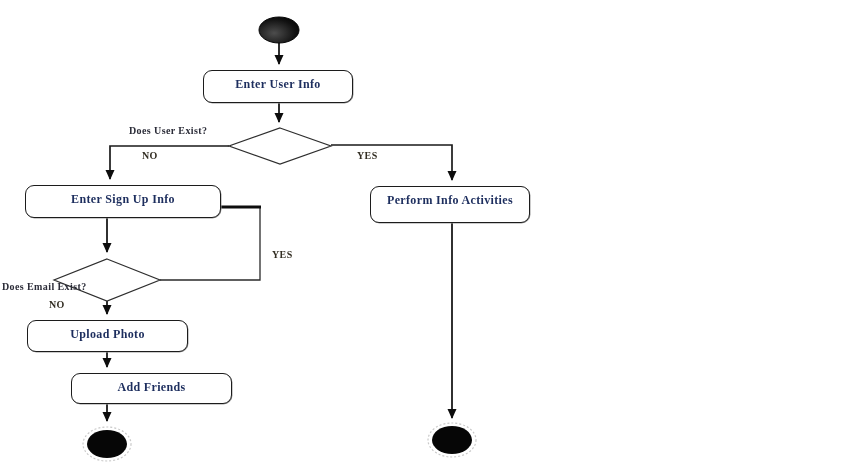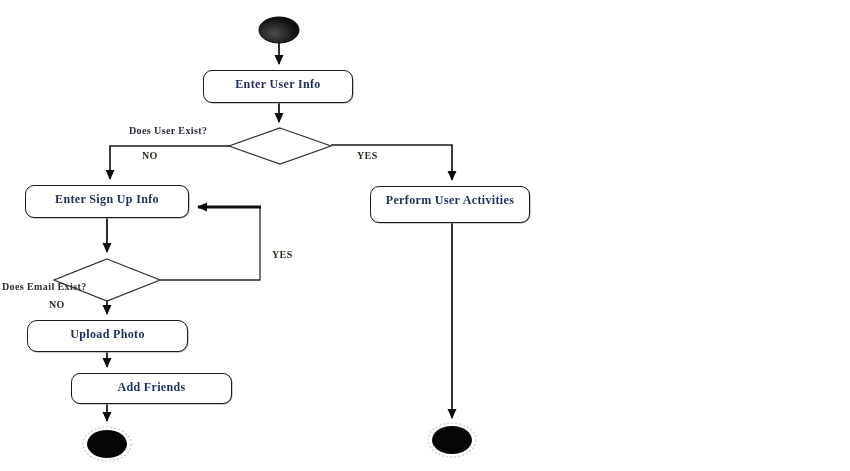--- a/index.html
+++ b/index.html
@@ -86,27 +86,27 @@
 
     <ellipse cx="107" cy="444" rx="24" ry="17" fill="none" stroke="#c9c9c9" stroke-width="1.2" stroke-dasharray="2,2"></ellipse>
     <ellipse cx="107" cy="444" rx="20" ry="14" fill="#060606"></ellipse>
 
     <ellipse cx="452" cy="440" rx="24" ry="17" fill="none" stroke="#c9c9c9" stroke-width="1.2" stroke-dasharray="2,2"></ellipse>
     <ellipse cx="452" cy="440" rx="20" ry="14" fill="#060606"></ellipse>
   </svg>
 
   <div class="activity" style="left:203px; top:70px; width:150px; height:33px;">Enter User Info</div>
 
-  <div class="activity" style="left:25px; top:185px; width:164px; height:33px;">Enter Sign Up Info</div>
+  <div class="activity" style="left:25px; top:185px; width:196px; height:33px;">Enter Sign Up Info</div>
 
-  <div class="activity" style="left:27px; top:320px; width:161px; height:32px;border-radius:10px;">Upload Photo</div>
+  <div class="activity" style="left:27px; top:320px; width:161px; height:32px;">Upload Photo</div>
 
   <div class="activity" style="left:27px; top:373px; width:161px; height:31px;margin-left:44px;">Add Friends</div>
 
-  <div class="activity" style="left:370px; top:186px; width:160px; height:37px;">Perform User Activities</div>
+  <div class="activity" style="left:370px; top:186px; width:160px; height:37px;">Perform Info Activities</div>
 
   <div class="decision-label" style="left:129px; top:125px;">Does User Exist?</div>
 
   <div class="decision-label" style="left:2px; top:249px;margin-top:32px;">Does Email Exist?</div>
 
   <div class="edge-label" style="left:142px; top:150px;">NO</div>
 
   <div class="edge-label" style="left:357px; top:150px;">YES</div>
 
   <div class="edge-label" style="left:272px; top:249px;">YES</div>

